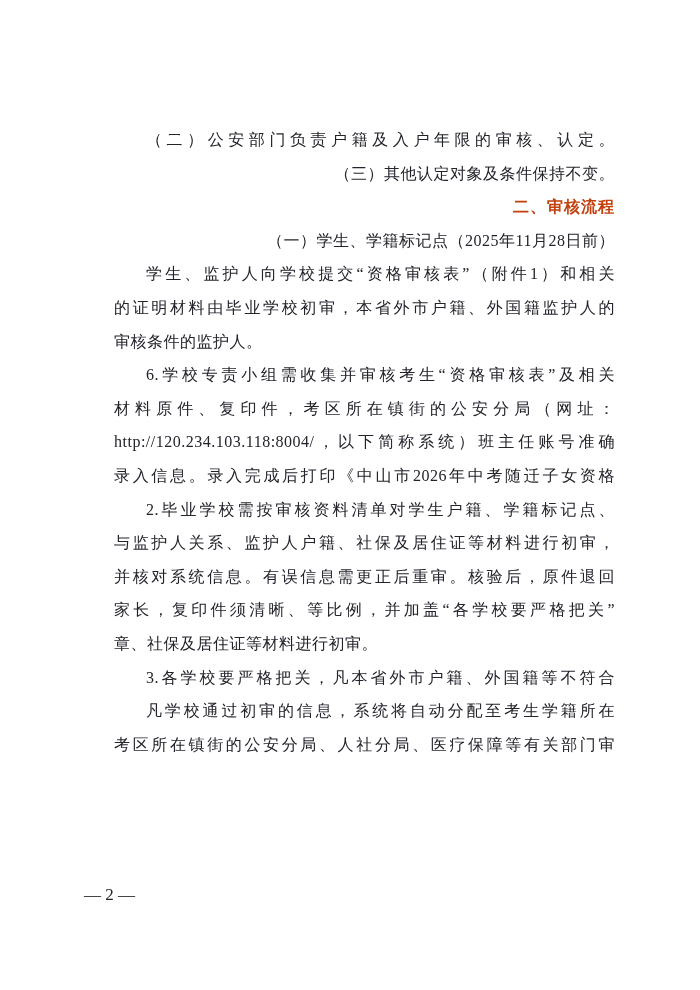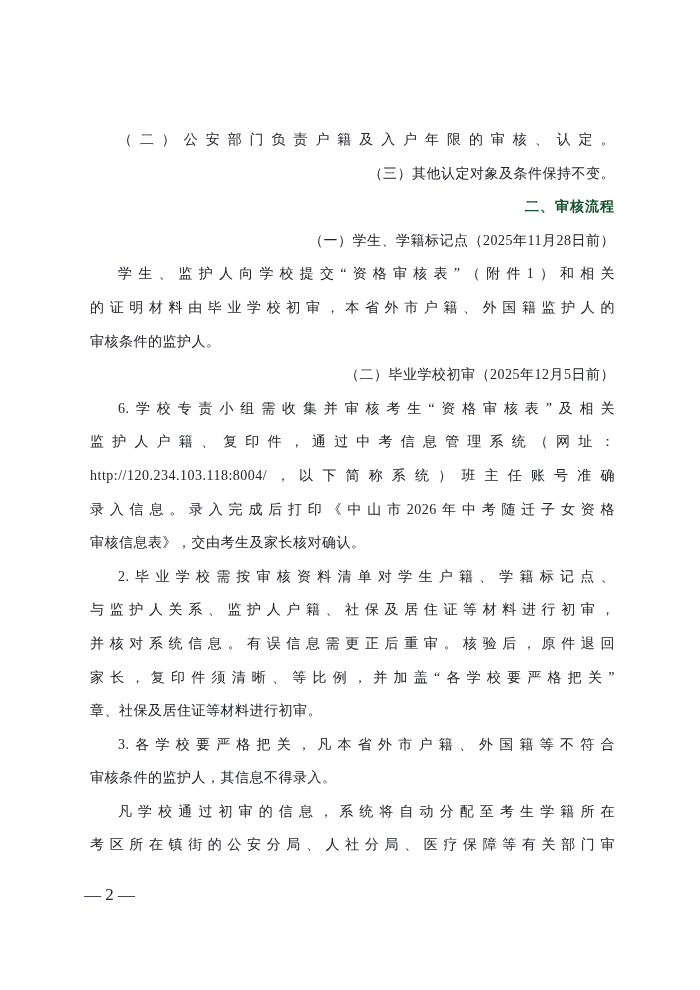--- a/index.html
+++ b/index.html
@@ -15,41 +15,42 @@
     overflow: hidden;
     font-family: "Liberation Serif", serif;
   }
   .content {
     position: absolute;
     left: 90px;
     top: 123px;
     width: 525px;
   }
   .ln {
-    font-size: 14px;
+    font-size: 16px;
     line-height: 33.6px;
     height: 33.6px;
     color: #23242b;
     text-align: left;
     overflow: hidden;
     letter-spacing: 0.5px;
+    margin-left: 24px;
   }
   .jst {
     text-align: justify;
     text-align-last: justify;
     text-justify: inter-character;
   }
   .ind {
     text-indent: 2em;
     text-align: right;
   }
   .hd {
     font-family: "Liberation Sans", sans-serif;
     font-weight: bold;
-    color: #14532d;
+    color: #c2410c;
     letter-spacing: 1px;
   }
   .footer {
     position: absolute;
     left: 84px;
     top: 884px;
     font-size: 17px;
     line-height: 22px;
     color: #23242b;
     font-family: "Liberation Serif", serif;
@@ -60,30 +61,27 @@
 
 <div class="page">
   <div class="content">
     <div class="ln ind jst">（二）公安部门负责户籍及入户年限的审核、认定。</div>
     <div class="ln ind">（三）其他认定对象及条件保持不变。</div>
     <div class="ln ind hd">二、审核流程</div>
     <div class="ln ind">（一）学生、学籍标记点（2025年11月28日前）</div>
     <div class="ln ind jst">学生、监护人向学校提交“资格审核表”（附件1）和相关</div>
     <div class="ln jst">的证明材料由毕业学校初审，本省外市户籍、外国籍监护人的</div>
     <div class="ln">审核条件的监护人。</div>
-    <div class="ln ind">（二）毕业学校初审（2025年12月5日前）</div>
     <div class="ln ind jst">6.学校专责小组需收集并审核考生“资格审核表”及相关</div>
-    <div class="ln jst">监护人户籍、复印件，通过中考信息管理系统（网址：</div>
+    <div class="ln jst">材料原件、复印件，考区所在镇街的公安分局（网址：</div>
     <div class="ln jst">http://120.234.103.118:8004/，以下简称系统）班主任账号准确</div>
     <div class="ln jst">录入信息。录入完成后打印《中山市2026年中考随迁子女资格</div>
-    <div class="ln">审核信息表》，交由考生及家长核对确认。</div>
     <div class="ln ind jst">2.毕业学校需按审核资料清单对学生户籍、学籍标记点、</div>
     <div class="ln jst">与监护人关系、监护人户籍、社保及居住证等材料进行初审，</div>
     <div class="ln jst">并核对系统信息。有误信息需更正后重审。核验后，原件退回</div>
     <div class="ln jst">家长，复印件须清晰、等比例，并加盖“各学校要严格把关”</div>
     <div class="ln">章、社保及居住证等材料进行初审。</div>
     <div class="ln ind jst">3.各学校要严格把关，凡本省外市户籍、外国籍等不符合</div>
-    <div class="ln">审核条件的监护人，其信息不得录入。</div>
     <div class="ln ind jst">凡学校通过初审的信息，系统将自动分配至考生学籍所在</div>
     <div class="ln jst">考区所在镇街的公安分局、人社分局、医疗保障等有关部门审</div>
   </div>
   <div class="footer">— 2 —</div>
 </div>
 
 </body></html>

